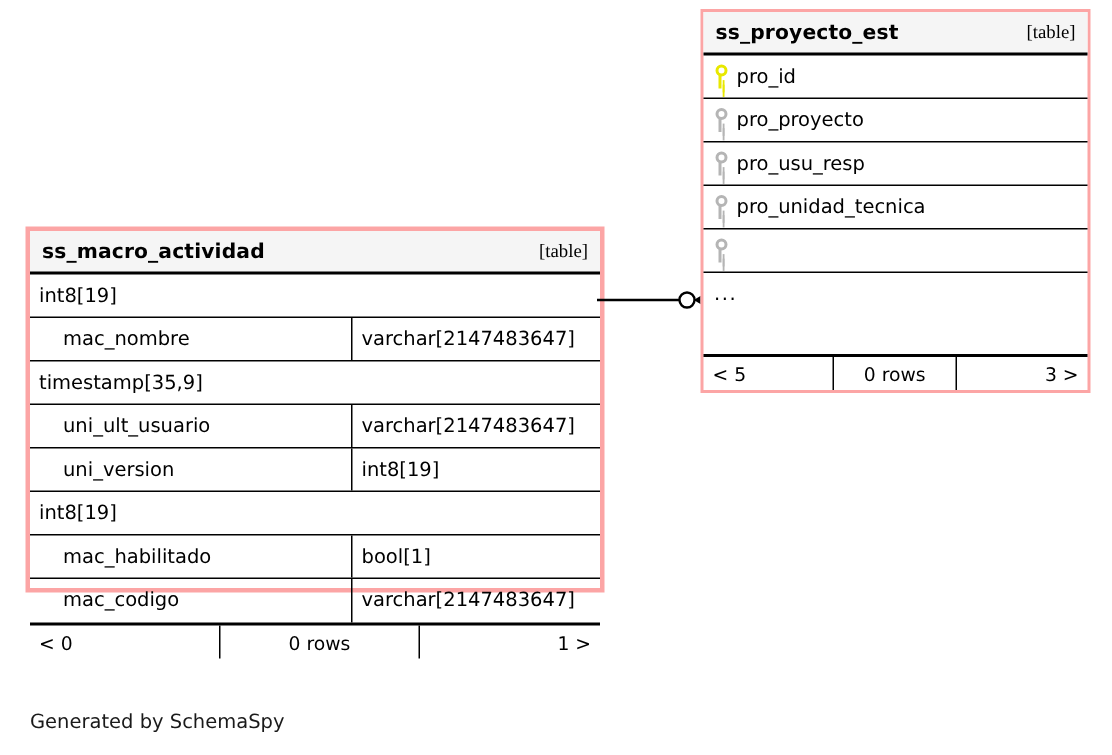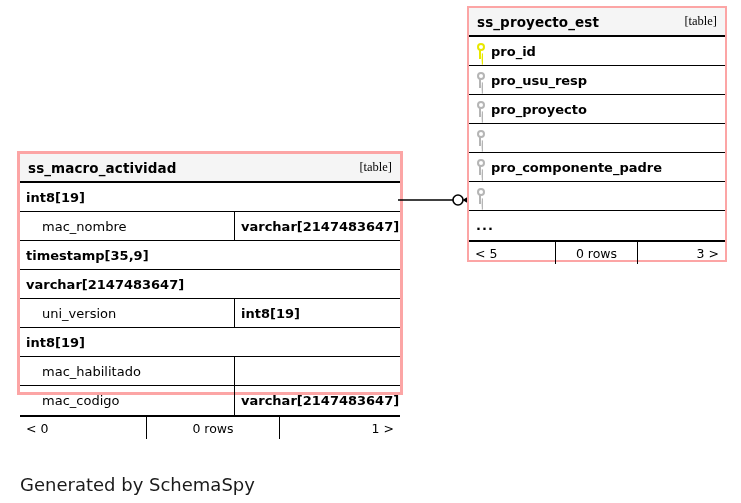--- a/index.html
+++ b/index.html
@@ -86,33 +86,31 @@
     white-space: nowrap;
     overflow: hidden;
   }
   .cell-name.split {
     width: 215px;
     flex: 0 0 215px;
     border-right: 1.6px solid #000000;
   }
   .cell-name.full {
     flex: 1 1 auto;
-    font-weight: bold;
   }
   .cell-type {
     box-sizing: border-box;
     display: flex;
     align-items: center;
     padding-left: 6px;
     font-size: 13px;
     color: #000000;
     white-space: nowrap;
     flex: 1 1 auto;
     overflow: hidden;
-    font-weight: bold;
   }
 
   
   .keyicon {
     width: 9px;
     height: 16px;
     flex: 0 0 9px;
     position: relative;
     display: inline-block;
   }
@@ -175,21 +173,21 @@
 
   
   .connector {
     position: absolute;
     pointer-events: none;
   }
 
   
   .caption {
     position: absolute;
-    font-size: 18px;
+    font-size: 13px;
     color: #1a1a1a;
     white-space: nowrap;
     text-align: center;
   }
 </style>
 </head>
 <body>
 
 <div class="canvas">
 
@@ -212,40 +210,45 @@
           <span>mac_nombre</span>
         </div>
         <div class="cell-type">varchar[2147483647]</div>
       </div>
 
       <div class="row">
         <div class="cell-type">timestamp[35,9]</div>
       </div>
 
       <div class="row">
+        <div class="cell-name split">
+          <span class="keyicon none"></span>
+          <span>uni_ult_usuario</span>
+        </div>
         <div class="cell-type">varchar[2147483647]</div>
       </div>
 
       <div class="row">
         <div class="cell-name split">
           <span class="keyicon none"></span>
           <span>uni_version</span>
         </div>
         <div class="cell-type">int8[19]</div>
       </div>
 
       <div class="row">
         <div class="cell-type">int8[19]</div>
       </div>
 
       <div class="row">
         <div class="cell-name split">
           <span class="keyicon none"></span>
           <span>mac_habilitado</span>
         </div>
+        <div class="cell-type">bool[1]</div>
       </div>
 
       <div class="row">
         <div class="cell-name split">
           <span class="keyicon none"></span>
           <span>mac_codigo</span>
         </div>
         <div class="cell-type">varchar[2147483647]</div>
       </div>
 
@@ -280,43 +283,38 @@
       <div class="row">
         <div class="cell-name full">
           <span class="keyicon primary"></span>
           <span>pro_id</span>
         </div>
       </div>
 
       <div class="row">
         <div class="cell-name full">
           <span class="keyicon foreign"></span>
+          <span>pro_proyecto</span>
+        </div>
+      </div>
+
+      <div class="row">
+        <div class="cell-name full">
+          <span class="keyicon foreign"></span>
           <span>pro_usu_resp</span>
         </div>
       </div>
 
       <div class="row">
         <div class="cell-name full">
           <span class="keyicon foreign"></span>
-          <span>pro_proyecto</span>
-        </div>
-      </div>
-
-      <div class="row">
-        <div class="cell-name full">
-          <span class="keyicon foreign"></span>
-        </div>
-      </div>
-
-      <div class="row">
-        <div class="cell-name full">
-          <span class="keyicon foreign"></span>
-          <span>pro_componente_padre</span>
-        </div>
-      </div>
+          <span>pro_unidad_tecnica</span>
+        </div>
+      </div>
+
 
       <div class="row">
         <div class="cell-name full">
           <span class="keyicon foreign"></span>
         </div>
       </div>
 
       <div class="row">
         <div class="cell-name full ellipsis-row">...</div>
       </div>

